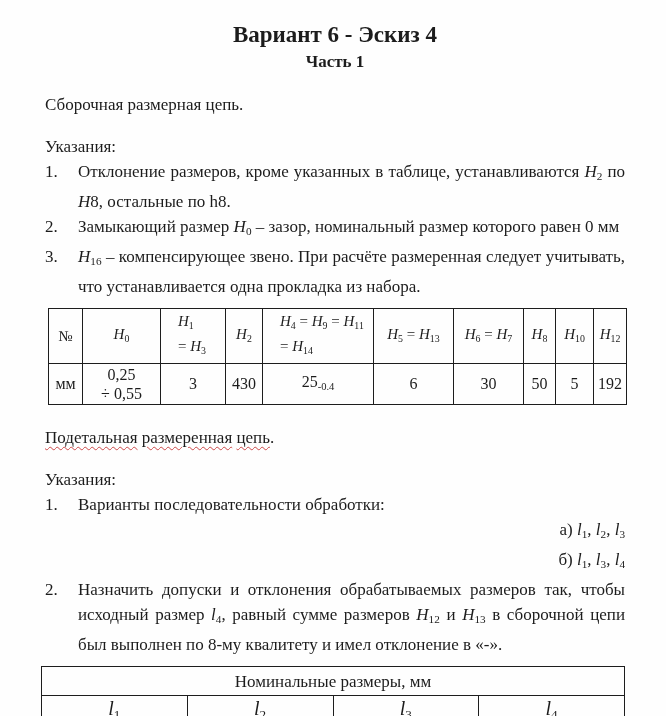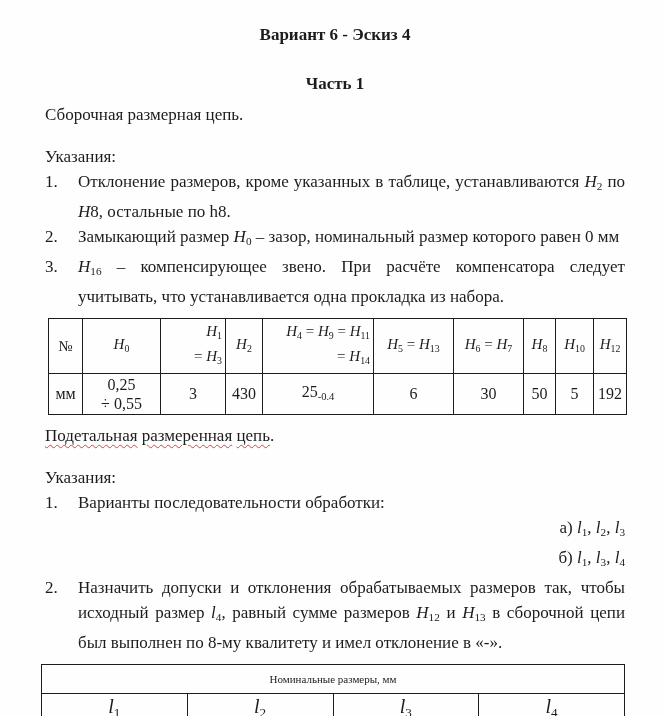--- a/index.html
+++ b/index.html
@@ -11,32 +11,32 @@
     background: #fefefe;
     overflow: hidden;
     font-family: "Liberation Serif", "DejaVu Serif", serif;
     color: #1c1c1c;
     font-size: 17px;
     line-height: 25px;
     padding: 24px 41px 0 45px;
   }
   h1.doc-title {
     text-align: center;
-    font-size: 17px;
+    font-size: 23px;
     line-height: 21px;
     font-weight: bold;
   }
   h2.part-heading {
     text-align: center;
     font-size: 17px;
     line-height: 21px;
     font-weight: bold;
-    margin-top: 28px;
+    margin-top: 6px;
   }
-  p.flush { margin-top: 8px; }
+  p.flush { margin-top: 20px; }
   p.flush + p.flush { margin-top: 17px; }
   .num-list { margin-top: 0; }
   .li { display: flex; }
   .li .num { width: 33px; flex-shrink: 0; }
   .li .li-body { flex: 1; text-align: justify; }
   .subline { text-align: right; }
 
   
   .seg-i { font-style: italic; }
   .seg-sub { font-size: 0.66em; vertical-align: -0.28em; letter-spacing: 0; }
@@ -47,26 +47,26 @@
     text-decoration-thickness: 1px;
     text-underline-offset: 3px;
   }
 
   table { border-collapse: collapse; table-layout: fixed; }
   td, th { border: 1.6px solid #1d1d1d; font-weight: normal; }
 
   .t1 { width: 578px; margin-left: 3px; margin-top: 9px; }
   .t1 th, .t1 td { text-align: center; vertical-align: middle; }
   .t1 .hdr { height: 49px; font-size: 15px; line-height: 21px; padding: 2px 3px; }
-  .t1 .hdr.left { text-align: right; padding-left: 17px; }
+  .t1 .hdr.left { text-align: left; padding-left: 17px; }
   .t1 .dat { height: 38px; font-size: 16px; line-height: 19px; padding: 1px 2px; }
 
   .t2 { width: 584px; margin-left: -4px; margin-top: 9px; }
   .t2 th, .t2 td { text-align: center; vertical-align: middle; }
-  .t2 .t2-title { height: 29px; font-size: 11px; }
+  .t2 .t2-title { height: 29px; font-size: 17px; }
   .t2 .t2-hdr { height: 31px; font-size: 20px; }
   .t2 .t2-val { height: 28px; font-size: 16px; }
 </style>
 </head>
 <body>
 
 <div class="page">
 
   <h1 class="doc-title">Вариант 6 - Эскиз 4</h1>
 
@@ -79,21 +79,21 @@
     <div class="li">
       <span class="num">1.</span>
       <div class="li-body"><span>Отклонение размеров, кроме указанных в таблице, устанавливаются </span><span class="seg-i">H</span><span class="seg-sub">2</span><span> по </span><span class="seg-i">H</span><span>8, остальные по h8.</span></div>
     </div>
     <div class="li">
       <span class="num">2.</span>
       <div class="li-body"><span>Замыкающий размер </span><span class="seg-i">H</span><span class="seg-sub">0</span><span> – зазор, номинальный размер которого равен 0 мм</span></div>
     </div>
     <div class="li">
       <span class="num">3.</span>
-      <div class="li-body"><span class="seg-i">H</span><span class="seg-sub">16</span><span> – компенсирующее звено. При расчёте компенсатора следует учитывать, что устанавливается одна прокладка из набора.</span></div>
+      <div class="li-body"><span class="seg-i">H</span><span class="seg-sub">16</span><span> – компенсирующее звено. При расчёте размеренная следует учитывать, что устанавливается одна прокладка из набора.</span></div>
     </div>
   </div>
 
   <table class="t1">
     <colgroup>
       <col style="width:34px">
         <col style="width:78px">
         <col style="width:65px">
         <col style="width:37px">
       <col style="width:111px">

